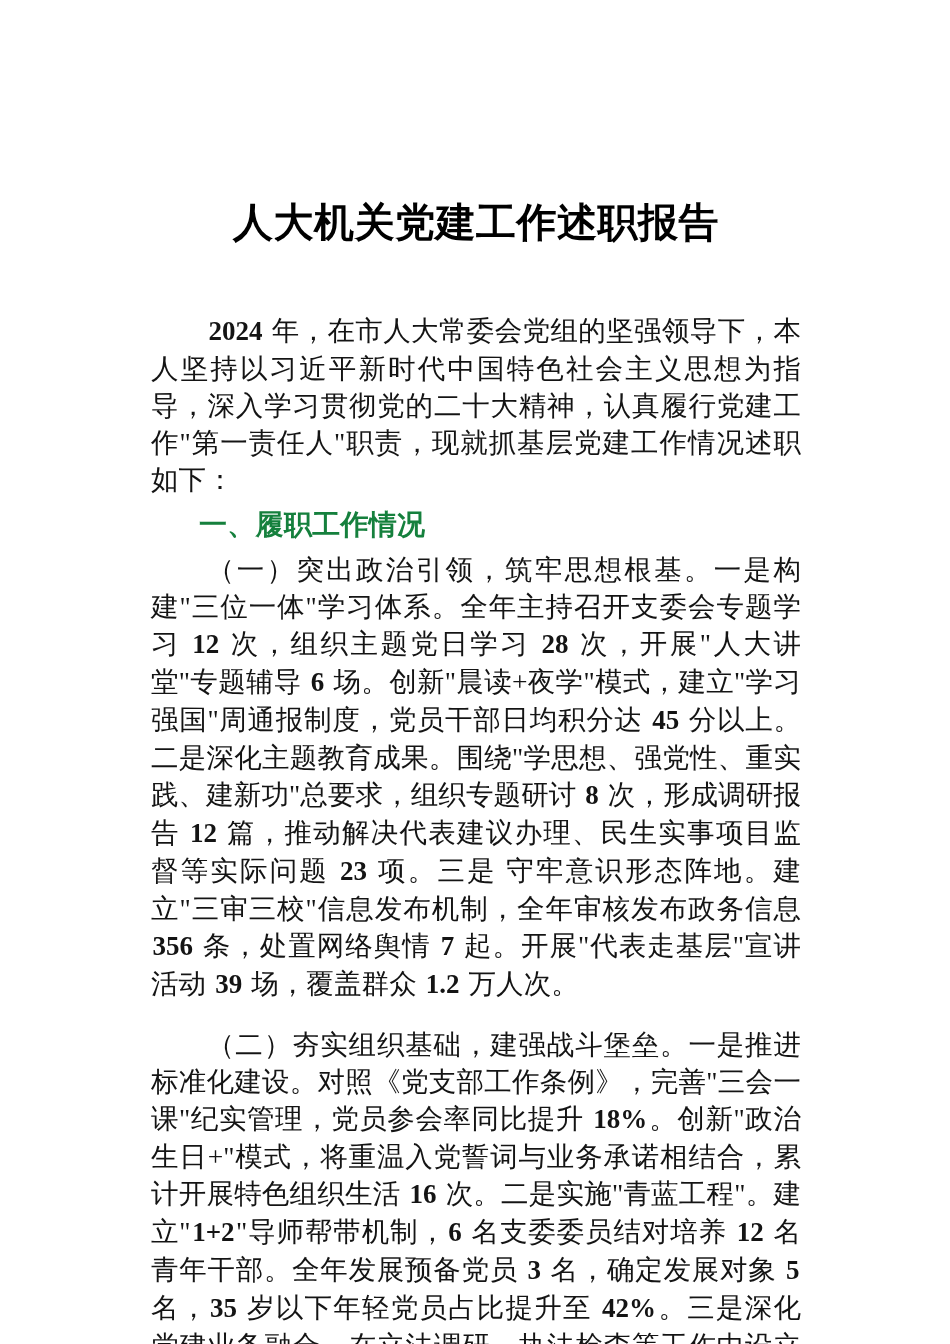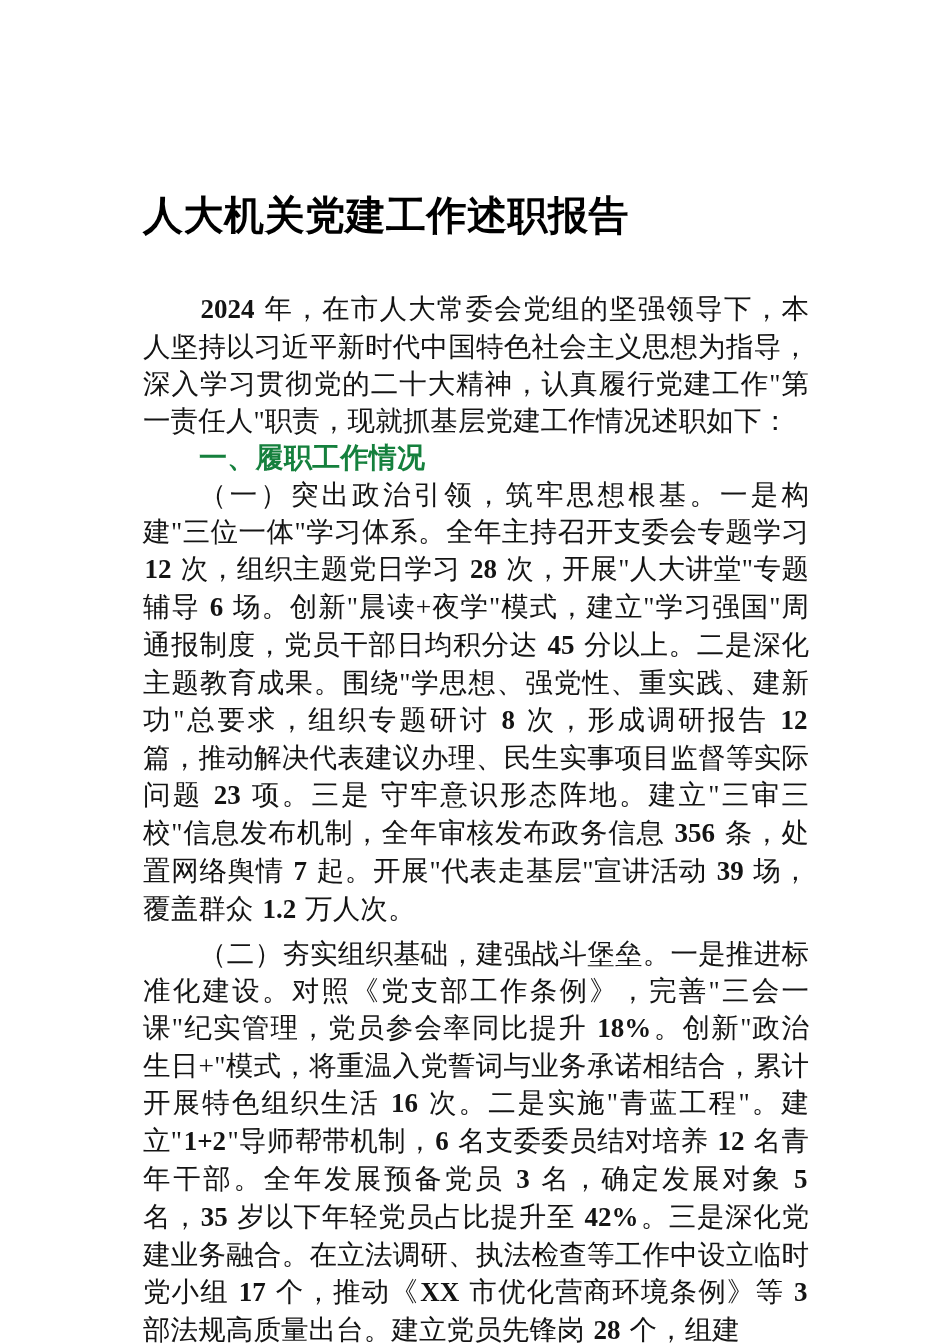--- a/index.html
+++ b/index.html
@@ -26,22 +26,23 @@
 
   .content {
     position: absolute;
     left: 143px;
     top: 0;
     width: 666px;
   }
 
   
   .doc-title {
-    margin: 0;
+    margin: 7px;
     padding: 0;
+    text-align: center;
     font-family: "Liberation Sans", "DejaVu Sans", sans-serif;
     font-weight: 700;
     font-size: 40px;
     line-height: 54px;
     letter-spacing: 0.5px;
     color: #000000;
     padding-top: 188px;
   }
 
   
@@ -52,21 +53,21 @@
     font-weight: 700;
     font-size: 28px;
     line-height: 37px;
     letter-spacing: 0.3px;
     color: #15803d;
     text-indent: 56px;
   }
 
   
   .para {
-    margin: 0;
+    margin: 8px;
     padding: 0;
     font-family: "Liberation Serif", "DejaVu Serif", serif;
     font-size: 27.5px;
     line-height: 37px;
     color: #141414;
     text-align: justify;
     text-justify: inter-ideograph;
     text-indent: 56px;
     letter-spacing: 0.1px;
     word-spacing: 0.5px;

